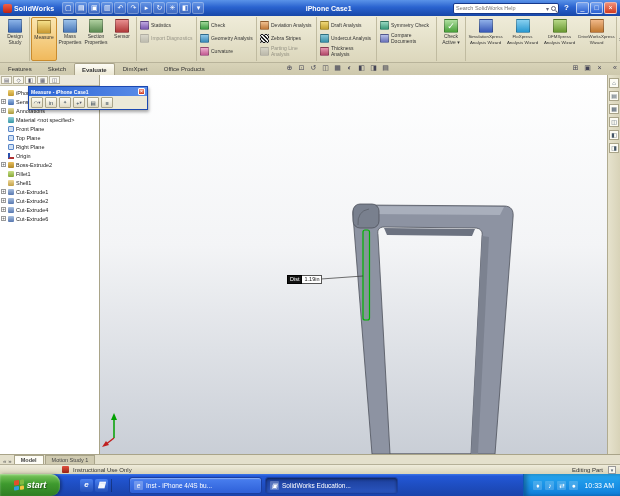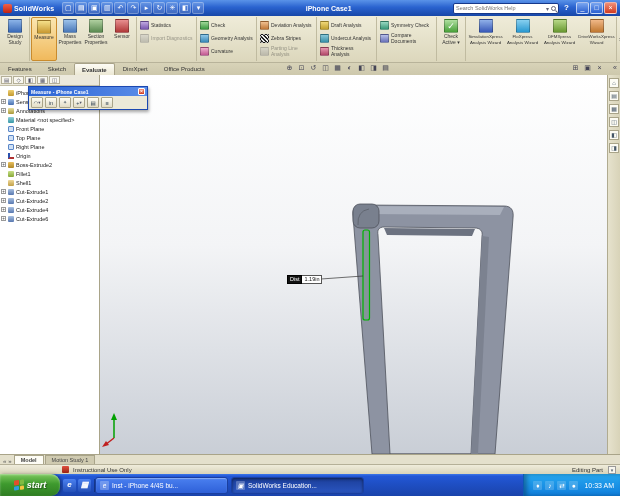--- a/index.html
+++ b/index.html
@@ -118,21 +118,21 @@
 .bottomtabs{height:10px;background:#e4e0cc;border-top:1px solid #a9a489;display:flex;align-items:flex-end;padding-left:2px;gap:1px;font-size:5.5px;}
 .bt-nav{color:#555;font-size:6px;padding:0 1px;align-self:center;}
 .btab{padding:0 6px;height:9px;display:flex;align-items:center;background:#cfcab0;border:1px solid #a9a489;border-bottom:none;color:#444;white-space:nowrap;}
 .btab.s-active{background:#fdfcf5;font-weight:bold;}
 .statusbar{height:10px;background:linear-gradient(#efecdb,#d9d4ba);border-top:1px solid #b5b098;display:flex;align-items:center;font-size:6px;color:#333;padding:0 4px;gap:4px;}
 .sb-icon{width:7px;height:7px;background:linear-gradient(#e05040,#992211);border-radius:1px;margin-left:58px;flex:none;}
 .sb-right{margin-left:auto;display:flex;align-items:center;gap:5px;}
 .sb-box{width:8px;height:8px;border:1px solid #999;background:#f8f6ee;font-size:5px;line-height:7px;text-align:center;color:#567;}
 
 
-.taskbar{height:22px;background:linear-gradient(#3d77e8 0%,#2257d6 10%,#1f4fc4 45%,#1a43ab 100%);display:flex;align-items:center;gap:0;}
+.taskbar{height:22px;background:linear-gradient(#3d77e8 0%,#2257d6 10%,#1f4fc4 45%,#1a43ab 100%);display:flex;align-items:center;gap:17px;}
 .startbtn{height:22px;width:60px;background:linear-gradient(#7ec95e,#3e9a2e 45%,#2f7d22);border-radius:0 9px 9px 0;display:flex;align-items:center;justify-content:center;gap:3px;color:#fff;font-weight:bold;font-size:9px;font-style:italic;text-shadow:1px 1px 1px rgba(0,0,0,.4);box-shadow:inset 0 1px 2px rgba(255,255,255,.4),2px 0 3px rgba(0,0,0,.3);flex:none;}
 .flag{width:10px;height:10px;display:grid;grid-template-columns:1fr 1fr;gap:1px;transform:skewY(-6deg);}
 .flag i{border-radius:1px;}
 .flag i:nth-child(1){background:#e34f2c;}.flag i:nth-child(2){background:#7fbb42;}
 .flag i:nth-child(3){background:#2e9fe0;}.flag i:nth-child(4){background:#f7c440;}
 .ql{display:flex;gap:2px;padding:0 3px;border-right:1px solid rgba(0,0,0,.3);}
 .ql-icon{width:13px;height:13px;background:linear-gradient(#4a80f0,#2450b8);border-radius:2px;color:#fff;font-size:8px;font-style:italic;font-weight:bold;text-align:center;line-height:12px;}
 .taskbtn{width:133px;height:17px;background:linear-gradient(#4a80f0,#2e60d8);border:1px solid #1a3fa0;border-radius:3px;display:flex;align-items:center;gap:3px;padding:0 4px;color:#fff;font-size:6.5px;box-shadow:inset 0 1px 1px rgba(255,255,255,.35);overflow:hidden;white-space:nowrap;}
 .taskbtn.s-active{background:linear-gradient(#1c3f9a,#2a55c0);box-shadow:inset 0 1px 3px rgba(0,0,0,.5);}
 .task-icon{width:9px;height:9px;background:rgba(255,255,255,.25);border-radius:1px;flex:none;font-size:6.5px;line-height:9px;text-align:center;font-style:italic;}

